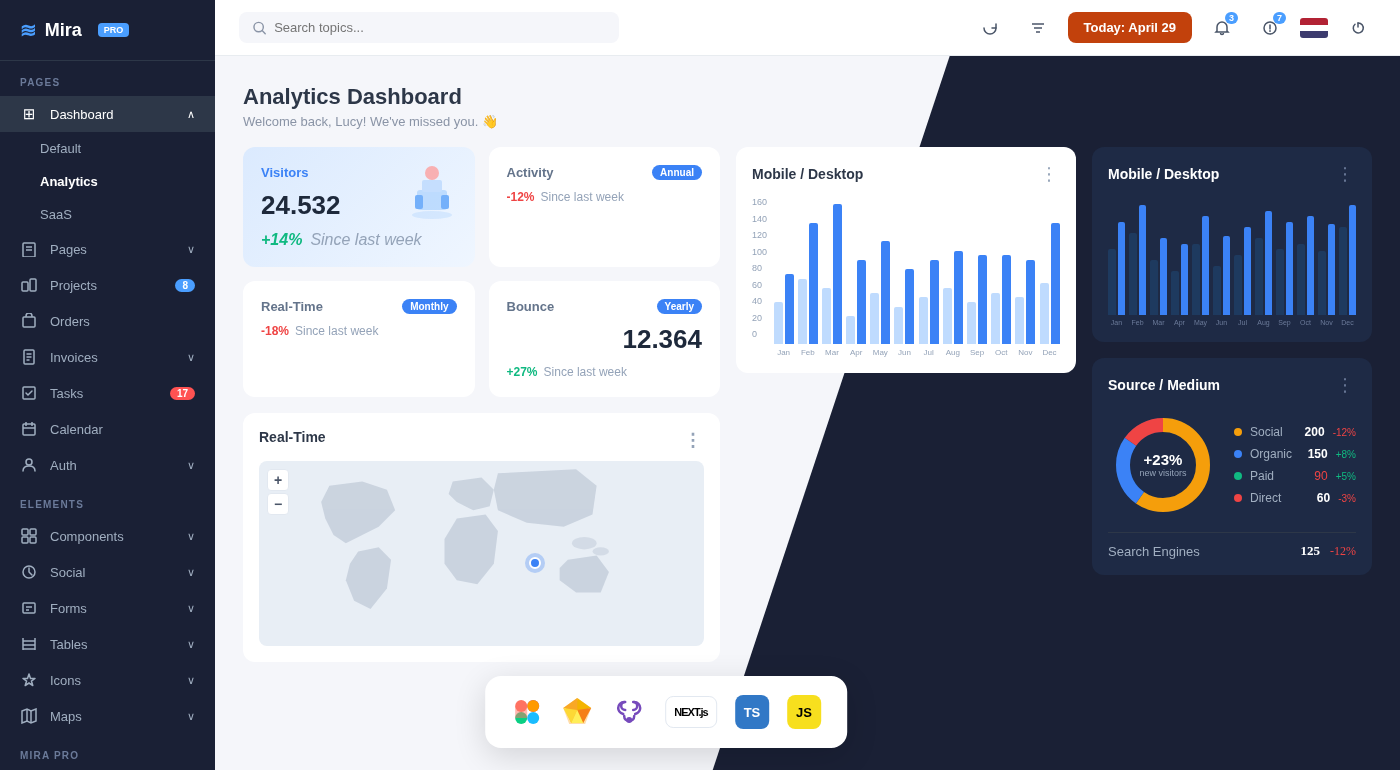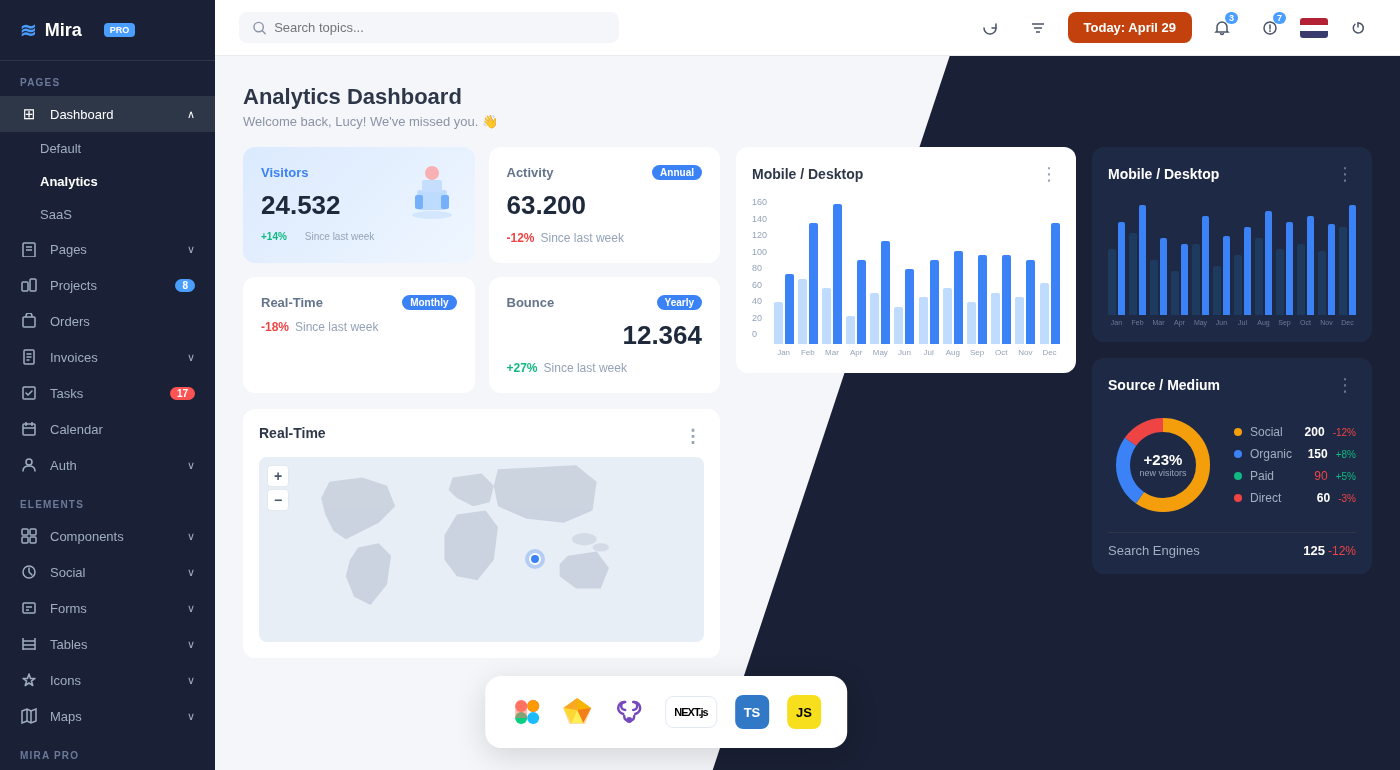--- a/index.html
+++ b/index.html
@@ -3,21 +3,21 @@
   <meta charset="utf-8">
   <style>
     * { box-sizing: border-box; margin: 0; padding: 0; }
     body { font-family: -apple-system, BlinkMacSystemFont, 'Segoe UI', sans-serif; display: flex; height: 770px; overflow: hidden; background: #f5f6fa; }
 
     
     .sidebar { width: 215px; min-width: 215px; background: #1a2035; color: #a0aec0; display: flex; flex-direction: column; height: 770px; overflow-y: auto; }
     .sidebar-logo { display: flex; align-items: center; gap: 8px; padding: 18px 20px; border-bottom: 1px solid #2d3748; }
     .logo-icon { color: #4a9eff; font-size: 20px; font-weight: bold; }
     .logo-text { color: #fff; font-size: 18px; font-weight: 700; }
-    .pro-badge { background: #4a9eff; color: #fff; font-size: 9px; padding: 2px 6px; border-radius: 4px; font-weight: 700; margin-left: 14px; }
+    .pro-badge { background: #4a9eff; color: #fff; font-size: 9px; padding: 2px 6px; border-radius: 4px; font-weight: 700; margin-left: 8px; }
     .sidebar-section-label { font-size: 10px; font-weight: 700; letter-spacing: 1.2px; color: #6b7a99; padding: 16px 20px 8px; text-transform: uppercase; }
     .sidebar-item { display: flex; align-items: center; gap: 12px; padding: 9px 20px; cursor: pointer; font-size: 13px; color: #a0aec0; transition: background 0.15s; position: relative; }
     .sidebar-item.active { color: #fff; background: #2d3748; }
     .sidebar-item.sub { padding-left: 40px; font-size: 13px; }
     .sidebar-item.sub.analytics-active { color: #fff; font-weight: 600; }
     .sidebar-icon { width: 18px; height: 18px; display: flex; align-items: center; justify-content: center; font-size: 15px; }
     .badge { background: #4a9eff; color: #fff; font-size: 10px; padding: 1px 7px; border-radius: 10px; margin-left: auto; font-weight: 700; }
     .badge-red { background: #ff5252; }
     .chevron { margin-left: auto; font-size: 11px; }
 
@@ -288,21 +288,21 @@
 
       <div style="display:flex;gap:16px;">
 
         <div style="flex:1;min-width:0;">
 
           <div style="display:grid;grid-template-columns:1fr 1fr;gap:14px;max-width:480px;margin-bottom:16px;">
 
             <div style="background:linear-gradient(135deg,#dbeafe,#eff6ff);border-radius:12px;padding:18px;position:relative;overflow:hidden;">
               <div style="font-size:13px;font-weight:600;color:#3b82f6;margin-bottom:10px;">Visitors</div>
               <div style="font-size:26px;font-weight:700;color:#1e293b;margin-bottom:10px;">24.532</div>
-              <div style="display:flex;align-items:center;gap:18px;font-size:10px;">
+              <div style="display:flex;align-items:center;gap:8px;font-size:16px;font-style:italic;">
                 <span style="color:#10b981;font-weight:700;">+14%</span>
                 <span style="color:#94a3b8;">Since last week</span>
               </div>
 
               <div style="position:absolute;right:8px;top:8px;opacity:0.85;">
                 <svg width="70" height="70" viewBox="0 0 70 70" fill="none">
                   <ellipse cx="35" cy="60" rx="20" ry="4" fill="#93c5fd" opacity="0.3"></ellipse>
                   <rect x="20" y="35" width="30" height="20" rx="3" fill="#93c5fd" opacity="0.6"></rect>
                   <rect x="25" y="25" width="20" height="12" rx="2" fill="#bfdbfe"></rect>
                   <circle cx="35" cy="18" r="7" fill="#fca5a5"></circle>
@@ -310,21 +310,20 @@
                   <rect x="44" y="40" width="8" height="14" rx="2" fill="#60a5fa"></rect>
                 </svg>
               </div>
             </div>
 
             <div style="background:#fff;border-radius:12px;padding:18px;">
               <div style="display:flex;justify-content:space-between;align-items:center;margin-bottom:10px;">
                 <span style="font-size:13px;font-weight:600;color:#64748b;">Activity</span>
                 <span style="background:#3b82f6;color:#fff;font-size:10px;padding:2px 8px;border-radius:12px;font-weight:700;">Annual</span>
               </div>
-              <div style="font-size:26px;font-weight:700;color:#1e293b;margin-bottom:10px;">63.200</div>
               <div style="display:flex;align-items:center;gap:6px;font-size:12px;">
                 <span style="color:#ef4444;font-weight:700;">-12%</span>
                 <span style="color:#94a3b8;">Since last week</span>
               </div>
             </div>
 
             <div style="background:#fff;border-radius:12px;padding:18px;">
               <div style="display:flex;justify-content:space-between;align-items:center;margin-bottom:10px;">
                 <span style="font-size:13px;font-weight:600;color:#64748b;">Real-Time</span>
                 <span style="background:#3b82f6;color:#fff;font-size:10px;padding:2px 8px;border-radius:12px;font-weight:700;">Monthly</span>
@@ -627,21 +626,21 @@
                 <div style="display:flex;align-items:center;gap:8px;font-size:12px;color:#a0aec0;">
                   <div style="width:8px;height:8px;border-radius:50%;background:#ef4444;flex-shrink:0;"></div>
                   <span>Direct</span>
                   <span style="margin-left:auto;color:#fff;font-weight:600;">60</span>
                   <span style="font-size:10px;color:#ef4444;">-3%</span>
                 </div>
               </div>
             </div>
             <div style="border-top:1px solid #2d3748;margin-top:12px;padding-top:10px;display:flex;justify-content:space-between;align-items:center;font-size:13px;">
               <span style="color:#a0aec0;">Search Engines</span>
-              <div style="display:flex;gap:3px;align-items:flex-end;">
+              <div style="display:flex;gap:10px;align-items:flex-end;font-family:Liberation Serif, serif;">
                 <span style="color:#fff;font-weight:600;">125</span>
                 <span style="color:#ef4444;font-size:12px;">-12%</span>
               </div>
             </div>
           </div>
         </div>
       </div>
     </div>
 
     <div style="position:absolute;bottom:22px;left:35%;transform:translateX(-40%);background:#fff;border-radius:16px;padding:18px 26px;display:flex;gap:18px;align-items:center;box-shadow:0 8px 32px rgba(0,0,0,0.14);z-index:10;">

